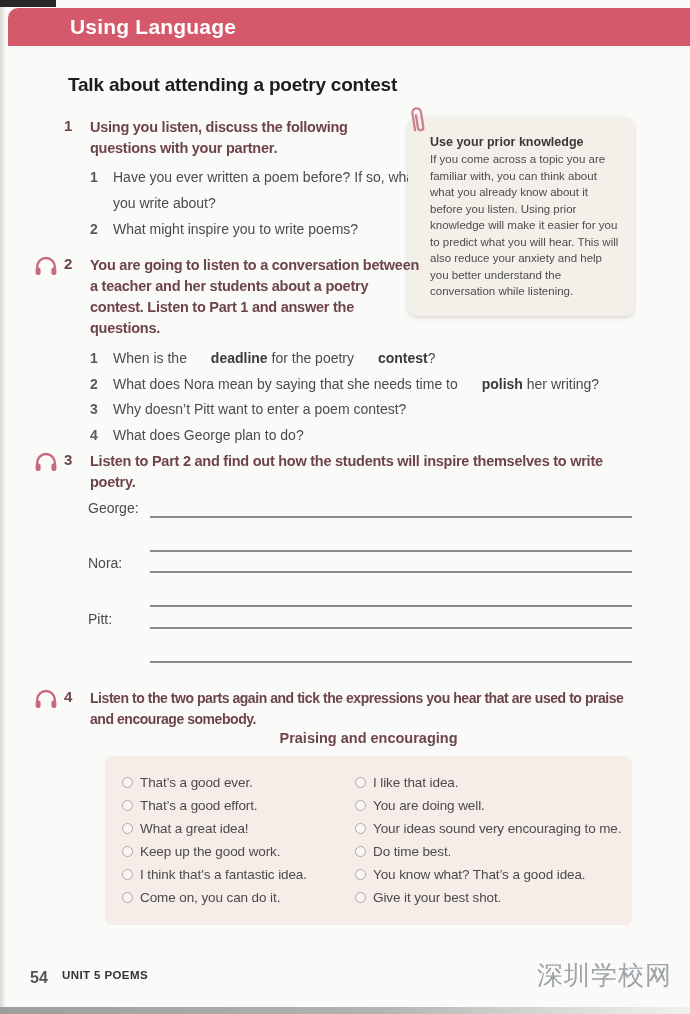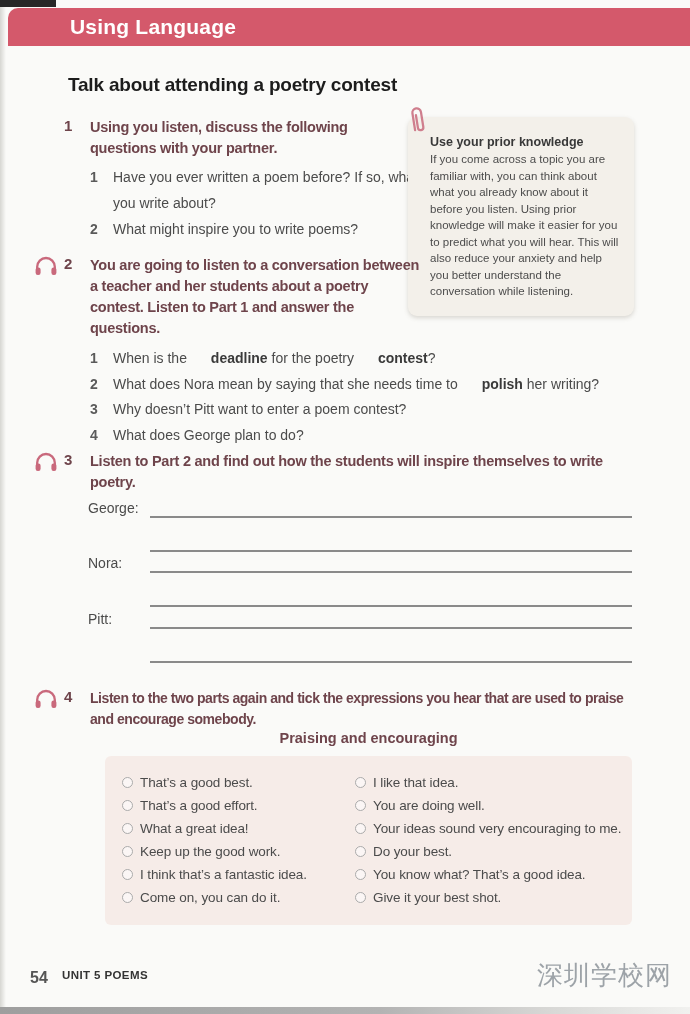--- a/index.html
+++ b/index.html
@@ -163,21 +163,21 @@
   <rect x="17.4" y="11.5" width="5" height="7.5" rx="2.2" fill="#c9697c"></rect>
 </svg>
 <div class="act-num" style="left:64px; top:688px;">4</div>
 <div class="act-instr" style="left:90px; top:688px; width:552px; letter-spacing:-0.45px; font-size:14px;">Listen to the two parts again and tick the expressions you hear that are used to praise and encourage somebody.</div>
 
 <div class="praise-heading">Praising and encouraging</div>
 <div class="praise-box">
   <div class="expr-col left">
     <div class="expr-item">
       <span class="radio"></span>
-      <span class="expr-label">That’s a good best.</span>
+      <span class="expr-label">That’s a good ever.</span>
     </div>
     <div class="expr-item">
       <span class="radio"></span>
       <span class="expr-label">That’s a good effort.</span>
     </div>
     <div class="expr-item">
       <span class="radio"></span>
       <span class="expr-label">What a great idea!</span>
     </div>
     <div class="expr-item">
@@ -201,21 +201,21 @@
     <div class="expr-item">
       <span class="radio"></span>
       <span class="expr-label">You are doing well.</span>
     </div>
     <div class="expr-item">
       <span class="radio"></span>
       <span class="expr-label">Your ideas sound very encouraging to me.</span>
     </div>
     <div class="expr-item">
       <span class="radio"></span>
-      <span class="expr-label">Do your best.</span>
+      <span class="expr-label">Do time best.</span>
     </div>
     <div class="expr-item">
       <span class="radio"></span>
       <span class="expr-label">You know what? That’s a good idea.</span>
     </div>
     <div class="expr-item">
       <span class="radio"></span>
       <span class="expr-label">Give it your best shot.</span>
     </div>
   </div>

